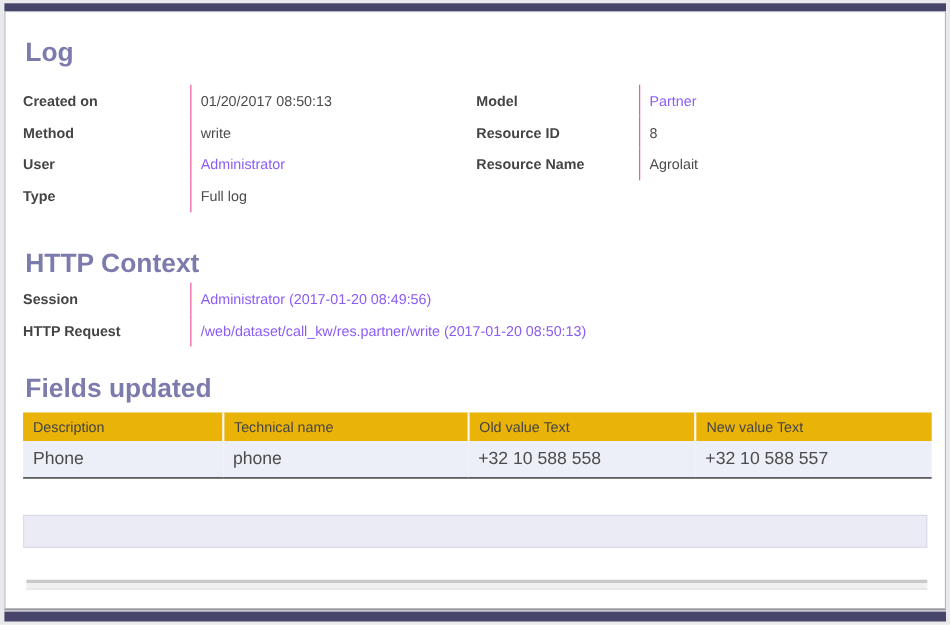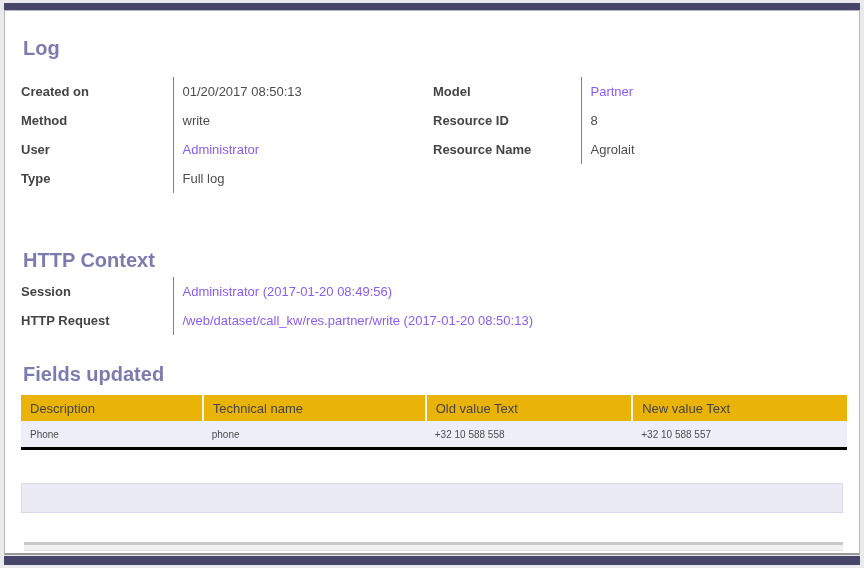--- a/index.html
+++ b/index.html
@@ -24,26 +24,26 @@
     left: 4px; right: 4px; top: 10px; bottom: 13px;
     background: #ffffff;
     border: 1px solid #b6b6c0;
     border-bottom: 2px solid #98989f;
     overflow: hidden;
   }
   .content { padding: 26px 16px 0 12px; }
 
   h1.section-title {
     color: #7c7bad;
-    font-size: 20px;
+    font-size: 24px;
     line-height: 22px;
     font-weight: bold;
     margin: 0 0 18px 6px;
   }
-  h1.section-title.http { margin-top: 56px; margin-bottom: 6px; }
+  h1.section-title.http { margin-top: 36px; margin-bottom: 6px; }
   h1.section-title.fields { margin-top: 28px; margin-bottom: 10px; }
 
   .columns { display: flex; }
   .col-left { width: 412px; flex: none; }
   .col-right { flex: 1; }
 
   table.group { border-collapse: collapse; width: 100%; }
   table.group td { font-size: 13px; vertical-align: top; }
   table.group td.lbl {
     font-weight: bold;
@@ -75,24 +75,24 @@
     font-weight: normal;
     color: #444444;
     text-align: left;
     padding: 6px 8px 5px 9px;
     border-left: 2px solid #f5f5f5;
     cursor: pointer;
   }
   table.datatable th:first-child { border-left: none; }
   table.datatable td {
     background: #edeff8;
-    font-size: 10px;
+    font-size: 16px;
     color: #4c4c4c;
     padding: 8px 8px 7px 9px;
-    border-bottom: 3px solid #000000;
+    border-bottom: 1px solid #000000;
   }
   table.datatable col.c1 { width: 22%; }
   table.datatable col.c2 { width: 27%; }
   table.datatable col.c3 { width: 25%; }
   table.datatable col.c4 { width: 26%; }
 
   .strip-lavender {
     margin: 33px 0 0 4px;
     height: 30px;
     background: #ebebf6;

